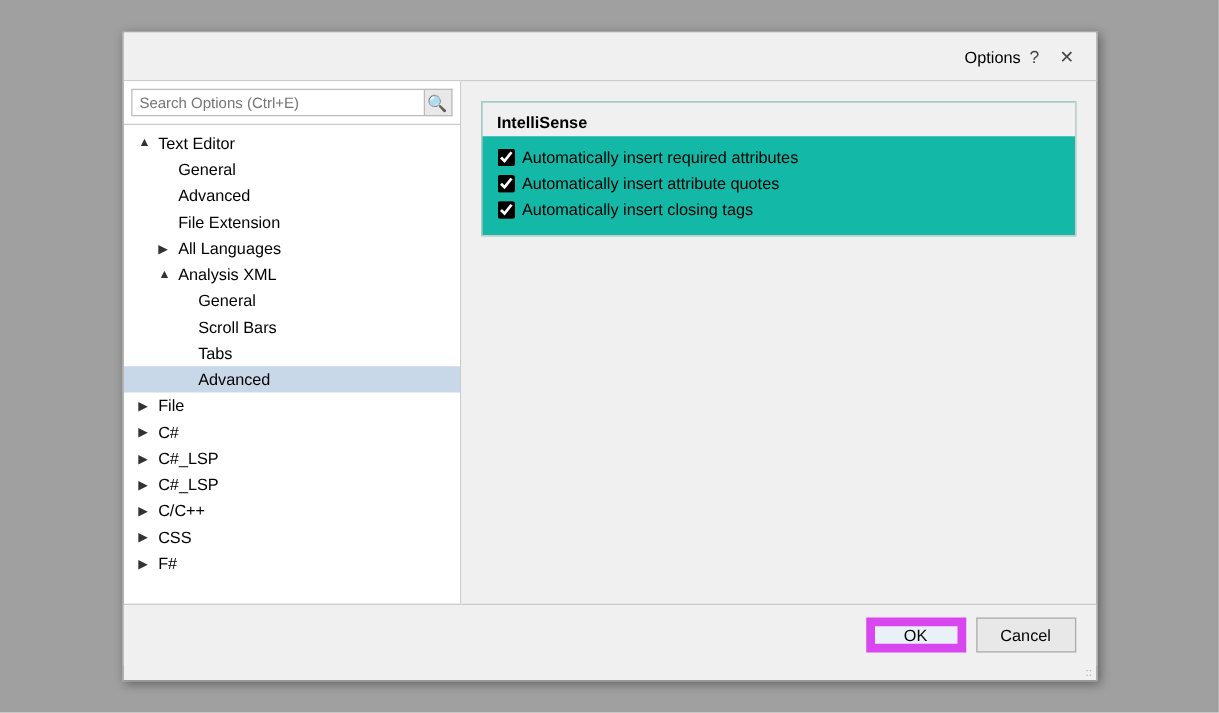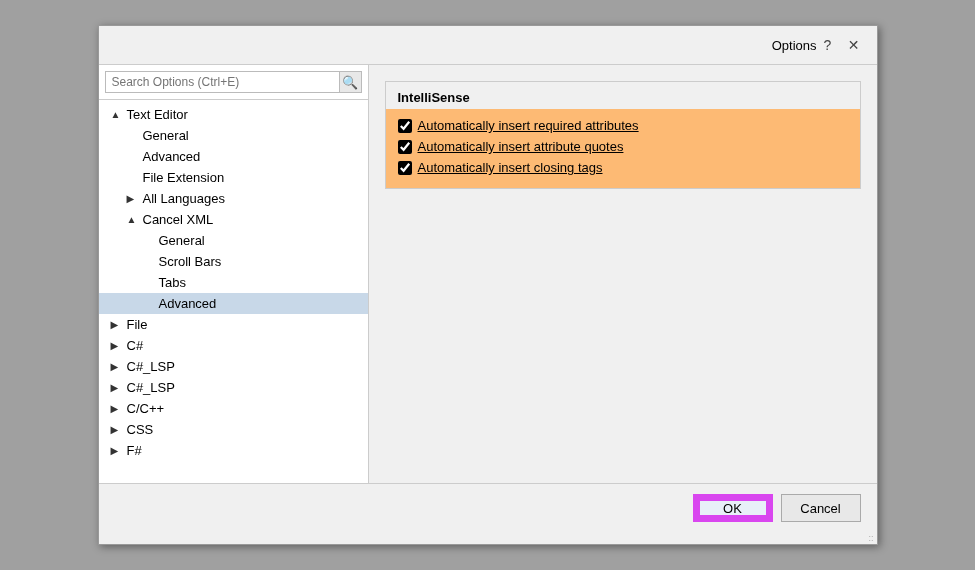--- a/index.html
+++ b/index.html
@@ -118,21 +118,21 @@
     }
     .right-panel {
       flex: 1;
       padding: 16px;
       background: #f0f0f0;
       overflow-y: auto;
     }
     .section {
       border: 1px solid #ccc;
       margin-bottom: 16px;
-      background: #fdba74;
+      background: #14b8a6;
     }
     .section-header {
       font-size: 13px;
       font-weight: bold;
       color: #000;
       padding: 8px 12px 4px 12px;
       background: #f0f0f0;
     }
     .section-body {
       padding: 6px 12px 10px 12px;
@@ -145,21 +145,20 @@
     }
     .checkbox-row input[type=checkbox] {
       width: 14px;
       height: 14px;
       accent-color: #000;
       cursor: pointer;
     }
     .checkbox-label {
       font-size: 13px;
       color: #000;
-      text-decoration: underline;
     }
     .dialog-footer {
       padding: 10px 16px;
       display: flex;
       justify-content: flex-end;
       gap: 8px;
       border-top: 1px solid #ccc;
       background: #f0f0f0;
     }
     .footer-btn {
@@ -229,21 +228,21 @@
           <div class="tree-item" style="padding-left: 28px;">
             <span class="expand-icon" style="font-size: 10px; color: rgb(51, 51, 51);"></span>
             <span>File Extension</span>
           </div>
           <div class="tree-item" style="padding-left: 28px;">
             <span class="expand-icon" style="font-size: 10px; color: rgb(51, 51, 51);">▶</span>
             <span>All Languages</span>
           </div>
           <div class="tree-item" style="padding-left: 28px;">
             <span class="expand-icon" style="font-size: 10px; color: rgb(51, 51, 51);">▲</span>
-            <span>Cancel XML</span>
+            <span>Analysis XML</span>
           </div>
           <div class="tree-item" style="padding-left: 44px;">
             <span class="expand-icon" style="font-size: 10px; color: rgb(51, 51, 51);"></span>
             <span>General</span>
           </div>
           <div class="tree-item" style="padding-left: 44px;">
             <span class="expand-icon" style="font-size: 10px; color: rgb(51, 51, 51);"></span>
             <span>Scroll Bars</span>
           </div>
           <div class="tree-item" style="padding-left: 44px;">

